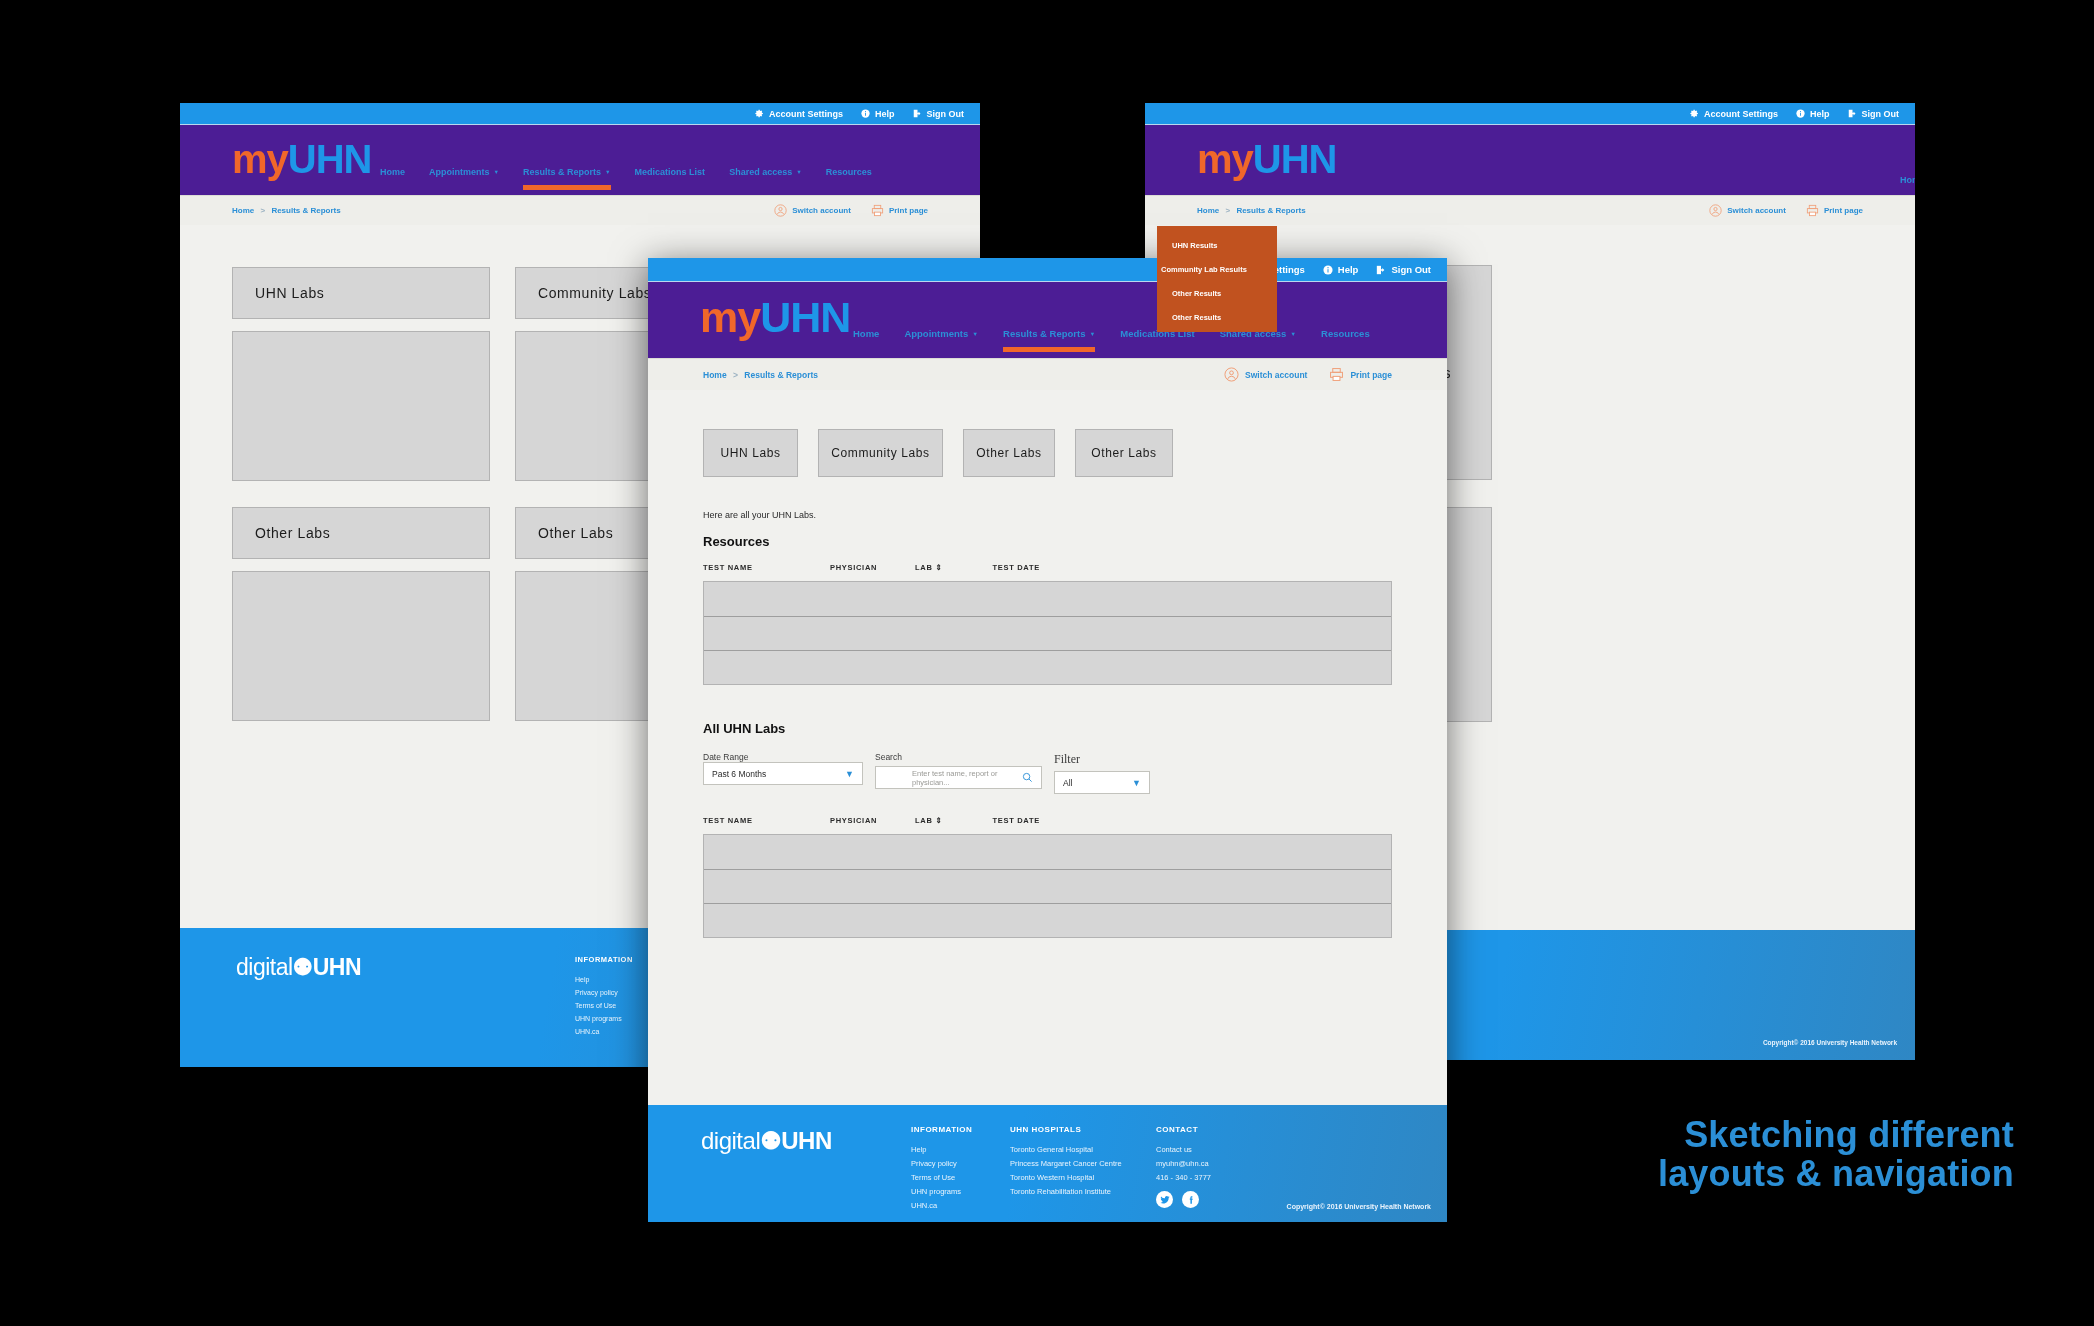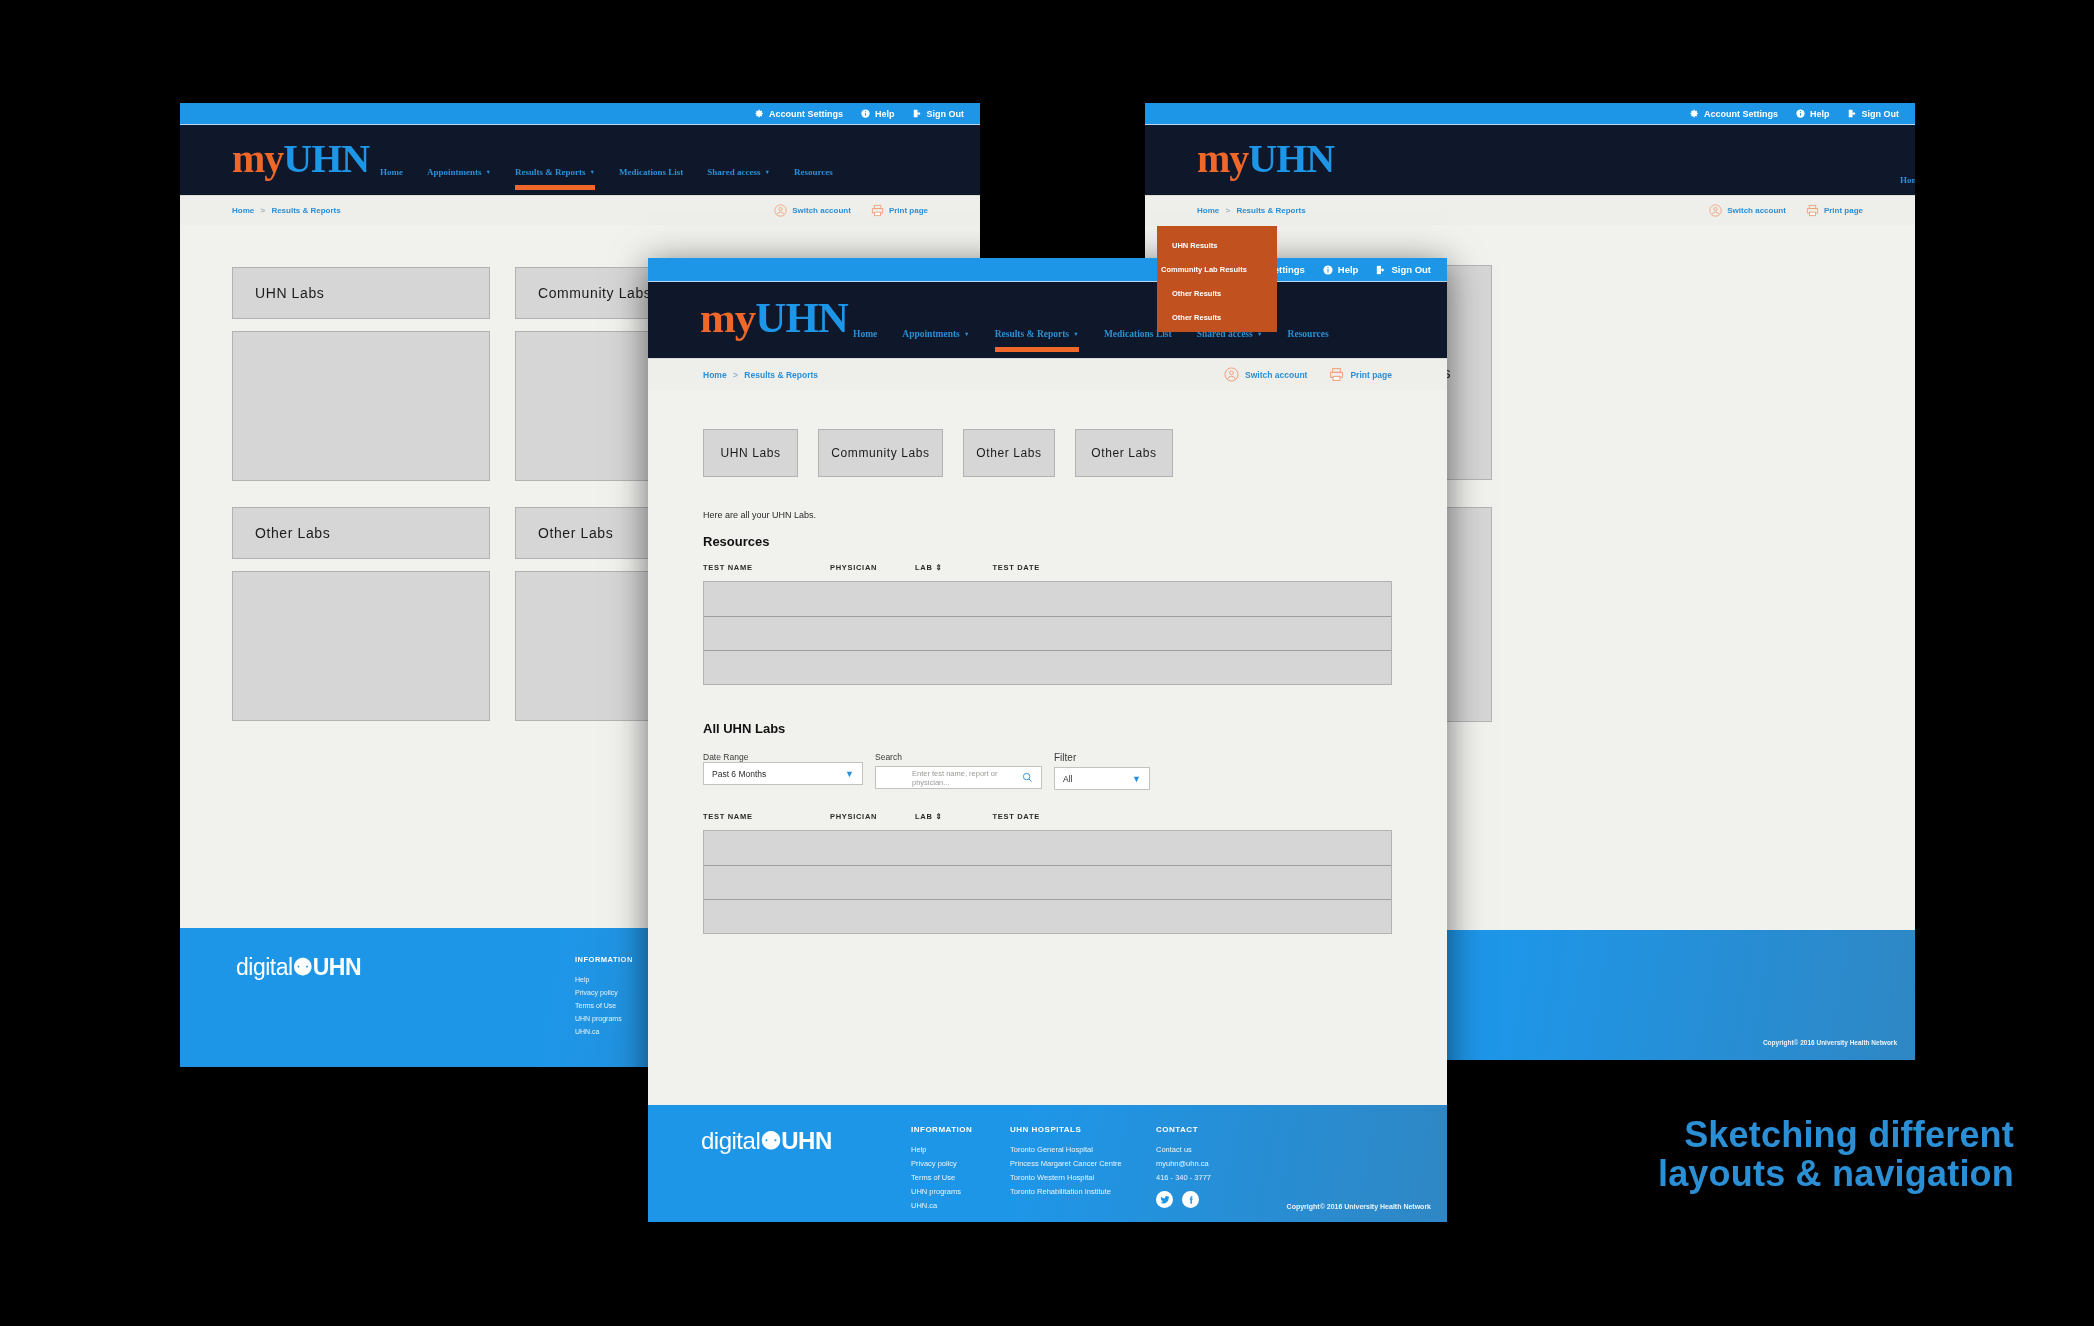--- a/index.html
+++ b/index.html
@@ -20,21 +20,21 @@
     display: flex; align-items: center; justify-content: flex-end;
     gap: 18px; padding-right: 16px;
     border-bottom: 1px solid #b9d8ef;
   }
   .utilbar .uitem {
     display: flex; align-items: center; gap: 5px;
     color: #fff; font-size: 9px; font-weight: bold; white-space: nowrap;
   }
   .utilbar .uitem svg { display: block; }
 
-  .header { background: #0f172a; position: relative; font-family: Liberation Serif, serif; }
+  .header { background: #4c1d95; position: relative; }
   .brand { font-weight: bold; letter-spacing: -1px; line-height: 1; user-select: none; }
   .brand .my { color: #f0672a; }
   .brand .uhn { color: #1e96e8; }
 
   .mainnav { display: flex; align-items: flex-end; gap: 0; }
   .navitem {
     position: relative; color: #2b8fd6; font-weight: bold; white-space: nowrap;
     display: flex; align-items: center; gap: 4px;
   }
   .navitem .caret { font-size: .62em; line-height: 1; position: relative; top: 1px; }
@@ -477,21 +477,21 @@
           <div class="fieldlabel" style="font-size:8.5px; margin-bottom:4px;">Search</div>
           <div class="searchbox" style="height:23px; padding:0 8px;">
             <span class="ph" style="font-size:7.5px;">Enter test name, report or physician...</span>
             <svg width="11" height="11" viewBox="0 0 24 24">
                 <circle cx="10" cy="10" r="7" fill="none" stroke="#2b8fd6" stroke-width="2"></circle>
                 <line x1="15" y1="15" x2="21" y2="21" stroke="#2b8fd6" stroke-width="2"></line>
               </svg>
           </div>
         </div>
         <div style="width:96px;">
-          <div class="fieldlabel" style="font-size:10px; margin-bottom:4px;">Filter</div>
+          <div class="fieldlabel" style="font-size:12px; margin-bottom:4px;font-family:Liberation Serif, serif;">Filter</div>
           <div class="selectbox" style="height:23px; padding:0 8px;">
             <span class="val" style="font-size:8.5px;">All</span>
             <span class="caret">▼</span>
           </div>
         </div>
       </div>
 
       <div class="thead" style="margin-top:22px; font-size:7.5px;">
         <span style="width:127px;">TEST NAME</span>
         <span style="width:85px;">PHYSICIAN</span>

